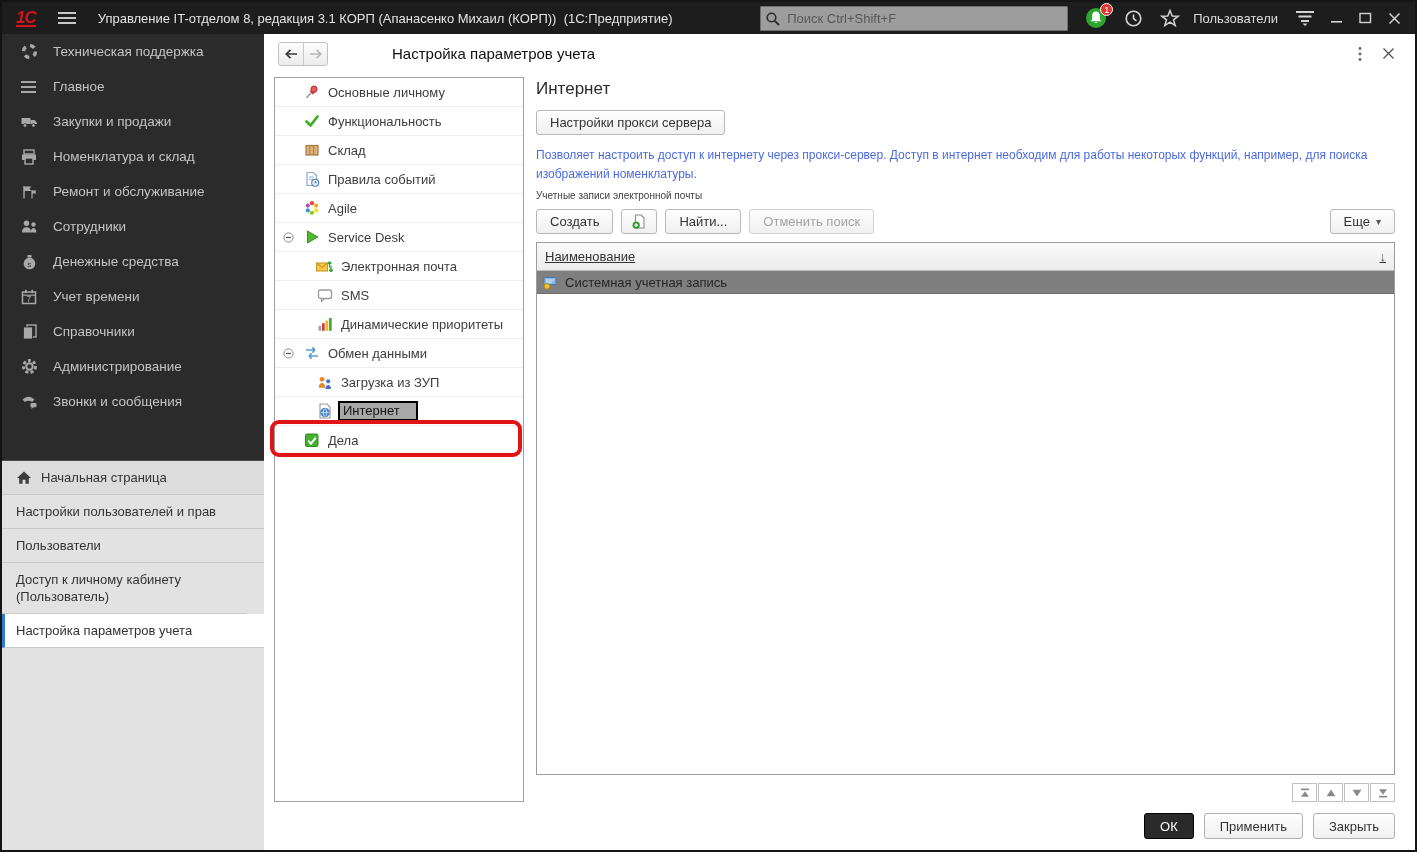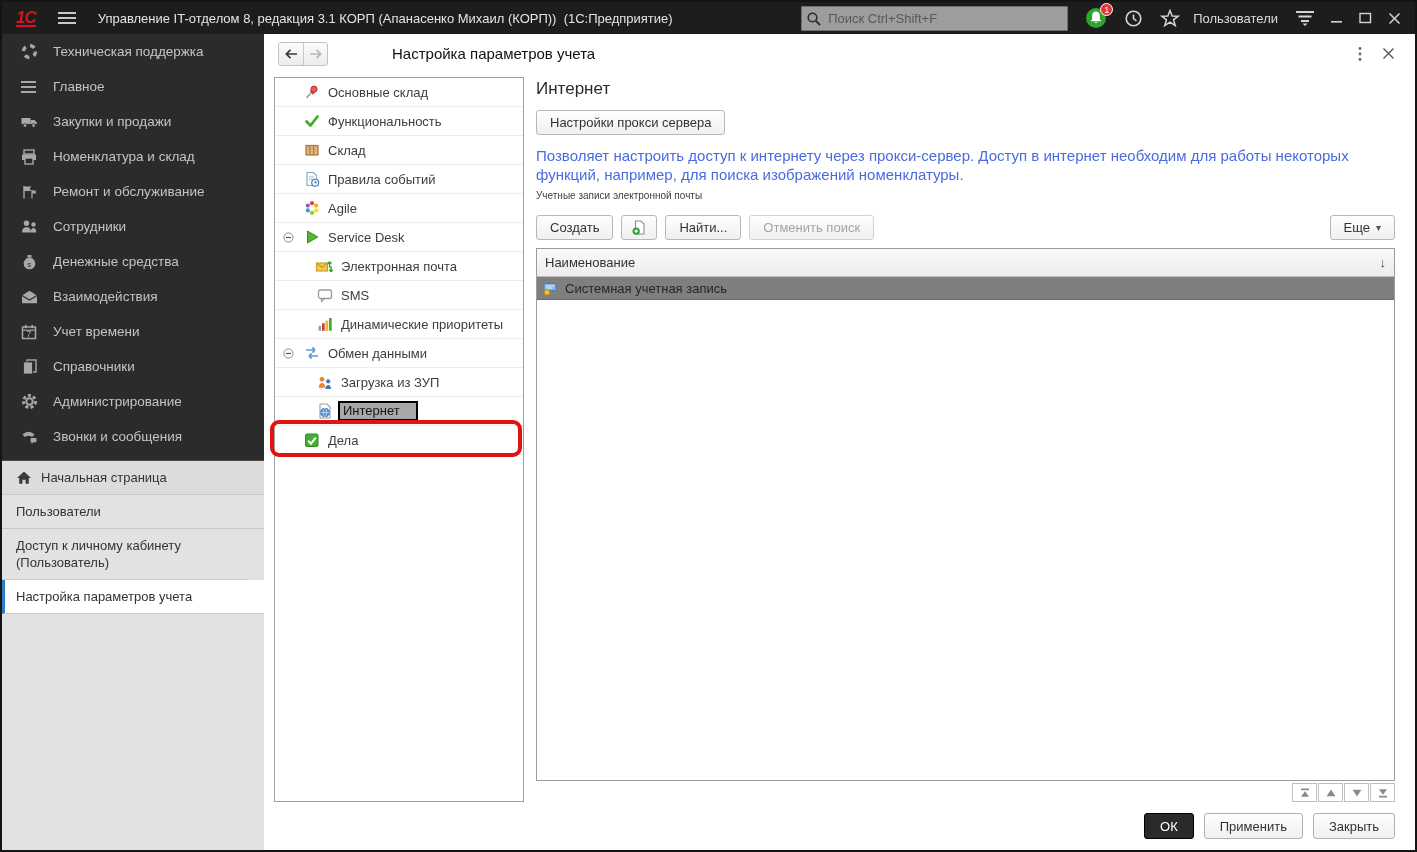--- a/index.html
+++ b/index.html
@@ -9,21 +9,21 @@
 
   
   .tb { position:absolute; top:0; left:0; right:0; height:32px; background:#1d1d1d;
         display:flex; align-items:center; color:#dcdcdc; }
   .tb-logo { margin-left:14px; color:#d6131c; font-weight:bold; font-style:italic;
              font-size:17px; letter-spacing:-1px; border-bottom:2px solid #d6131c; line-height:15px; }
   .tb-burger { margin-left:22px; width:18px; cursor:pointer; }
   .tb-burger div { height:2px; background:#c8c8c8; margin:3px 0; }
   .tb-title { margin-left:22px; font-size:13px; color:#e4e4e4; white-space:pre; }
   .tb-spacer { flex:1; }
-  .tb-search { width:267px; height:25px; background:#9d9d9d; border:1px solid #6e6e6e;
+  .tb-search { width:308px; height:25px; background:#9d9d9d; border:1px solid #6e6e6e;
                border-radius:1px; color:#000000; font-size:13px; padding:0 6px 0 26px;
                font-family:"Liberation Sans",sans-serif; }
   .tb-search::placeholder { color:#585858; }
   .tb-search-wrap { position:relative; }
   .tb-search-wrap svg { position:absolute; left:5px; top:5px; }
   .tb-ico { margin-left:17px; display:flex; align-items:center; cursor:pointer; position:relative; }
   .tb-user { margin-left:13px; font-size:13px; color:#dcdcdc; cursor:pointer; }
   .tb-badge { position:absolute; top:-4px; right:-6px; background:#e33636; color:#fff;
               border:1.5px solid #fff; border-radius:50%; width:13px; height:13px;
               font-size:9px; display:flex; align-items:center; justify-content:center; }
@@ -70,30 +70,30 @@
 
   
   .main { position:absolute; left:272px; top:43px; right:20px; }
   .h1 { font-size:17px; color:#2b2b2b; margin-top:2px; }
   .btn { height:25px; padding:0 13px; font-size:13px; color:#333;
          background:linear-gradient(#fefefe,#f0f0f0); border:1px solid #b8b8b8;
          border-radius:3px; cursor:pointer; font-family:"Liberation Sans",sans-serif;
          display:inline-flex; align-items:center; }
   .btn.dis { color:#a4a4a4; border-color:#d2d2d2; }
   .proxy-btn { margin-top:11px; }
-  .desc { margin-top:11px; font-size:15px; line-height:19px; color:#4a6be0; max-width:870px; }
+  .desc { margin-top:11px; font-size:12px; line-height:19px; color:#4a6be0; max-width:870px; }
   .section { margin-top:6px; font-size:10px; color:#404040; }
-  .toolbar { margin-top:14px; display:flex; align-items:center; gap:8px; }
+  .toolbar { margin-top:8px; display:flex; align-items:center; gap:8px; }
   .btn-ico { width:36px; justify-content:center; padding:0; }
   .tspacer { flex:1; }
   .caret { font-size:10px; color:#555; margin-left:6px; }
   .grid { margin-top:8px; height:533px; border:1px solid #9c9c9c; background:#fff; }
   .grid-head { height:28px; background:linear-gradient(#fafafa,#ececec);
                border-bottom:1px solid #bdbdbd; display:flex; align-items:center;
-               padding:0 8px; font-size:13px; color:#333; cursor:pointer; }
+               padding:0 8px; font-size:13px; color:#333; cursor:pointer;text-decoration:underline; }
   .sort { margin-left:auto; color:#444; font-size:13px; }
   .grid-row { height:23px; background:#7f7f7f; display:flex; align-items:center;
               padding:0 6px; font-size:13px; color:#262626; border-bottom:1px solid #6c6c6c;
               cursor:pointer; }
   .grid-row .ri { margin-right:7px; display:flex; align-items:center; }
 
   .navbtns { position:absolute; top:749px; right:20px; display:flex; gap:1px; }
   .navbtns .vb { width:25px; height:19px; background:#fff; border:1px solid #c0c0c0;
                  display:flex; align-items:center; justify-content:center; cursor:pointer; }
   .footer { position:absolute; top:779px; right:20px; display:flex; gap:10px; }
@@ -234,29 +234,20 @@
           <svg width="15" height="16">
             <rect x="5.5" y="1" width="4" height="2.6" fill="#a8a8a8"></rect>
             <path d="M7.5 3.8 c-3.6 0-5.8 3-5.8 6.3 a5.8 5.2 0 0 0 11.6 0 c0-3.3-2.2-6.3-5.8-6.3 z" fill="#a8a8a8"></path>
             <text x="5.2" y="12.8" font-size="8" fill="#2b2b2b" font-family="Liberation Sans">s</text>
           </svg>
         </span>
       <span>Денежные средства</span>
     </div>
     <div class="side-item">
       <span class="si">
-          <svg width="17" height="14">
-            <path d="M1 5.5 L8.5 0.8 L16 5.5 V13.2 H1 z" fill="#a8a8a8"></path>
-            <path d="M1 5.5 L8.5 10 L16 5.5" fill="none" stroke="#2b2b2b" stroke-width="1.1"></path>
-          </svg>
-        </span>
-      <span>Взаимодействия</span>
-    </div>
-    <div class="side-item">
-      <span class="si">
           <svg width="16" height="16">
             <rect x="1.5" y="3" width="13" height="11.5" fill="none" stroke="#a8a8a8" stroke-width="1.5"></rect>
             <rect x="4" y="0.8" width="1.6" height="3.4" fill="#a8a8a8"></rect>
             <rect x="10.4" y="0.8" width="1.6" height="3.4" fill="#a8a8a8"></rect>
             <line x1="1.5" y1="6.2" x2="14.5" y2="6.2" stroke="#a8a8a8" stroke-width="1.2"></line>
             <text x="5.5" y="13" font-size="8.5" fill="#a8a8a8" font-family="Liberation Sans">7</text>
           </svg>
         </span>
       <span>Учет времени</span>
     </div>
@@ -291,20 +282,21 @@
 
     <div class="side-bottom">
       <div class="sb-item sb-home">
         <span class="si">
             <svg width="16" height="15">
               <path d="M1 8 L8 1.5 L15 8 H12.8 V13.8 H9.5 V9.8 H6.5 V13.8 H3.2 V8 z" fill="#3c3c3c"></path>
             </svg>
           </span>
         <span>Начальная страница</span>
       </div>
+      <div class="sb-item">Настройки пользователей и прав</div>
       <div class="sb-item">Пользователи</div>
       <div class="sb-item" style="max-width:245px;">Доступ к личному кабинету (Пользователь)</div>
       <div class="sb-item sb-active">Настройка параметров учета</div>
     </div>
   </div>
 
   <div class="content">
 
     <div class="navpair">
       <div class="nb">
@@ -335,21 +327,21 @@
     <div class="tree">
       <div class="trow">
         <span class="texp"></span>
         <span class="ticon">
             <svg width="16" height="16">
               <line x1="6.5" y1="9.5" x2="2.5" y2="13.8" stroke="#8a8a8a" stroke-width="1.3"></line>
               <rect x="6" y="6" width="4.5" height="3.5" rx="1" transform="rotate(45 8 8)" fill="#d24040"></rect>
               <circle cx="10" cy="5.2" r="3.1" fill="#ea5a5a" stroke="#b03030" stroke-width="1"></circle>
             </svg>
           </span>
-        <span>Основные склад</span>
+        <span>Основные личному</span>
       </div>
       <div class="trow">
         <span class="texp"></span>
         <span class="ticon">
             <svg width="16" height="16">
               <path d="M2.5 8.5 L6.5 12.5 L13.5 3.5" fill="none" stroke="#3fae29" stroke-width="2.8" stroke-linecap="round" stroke-linejoin="round"></path>
             </svg>
           </span>
         <span>Функциональность</span>
       </div>

